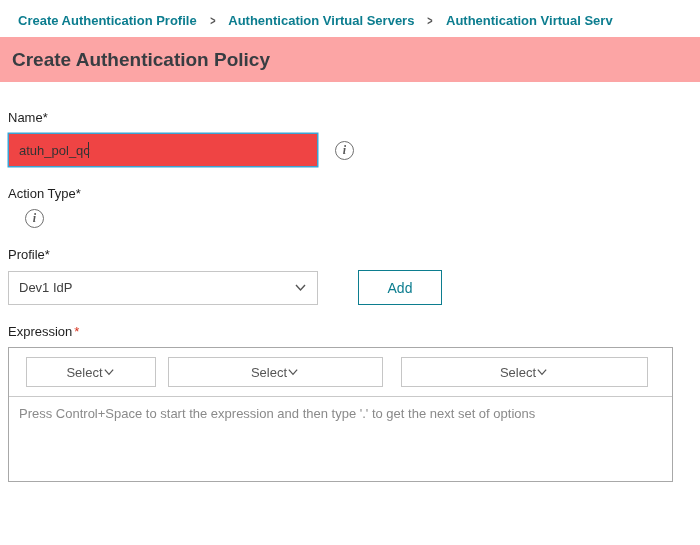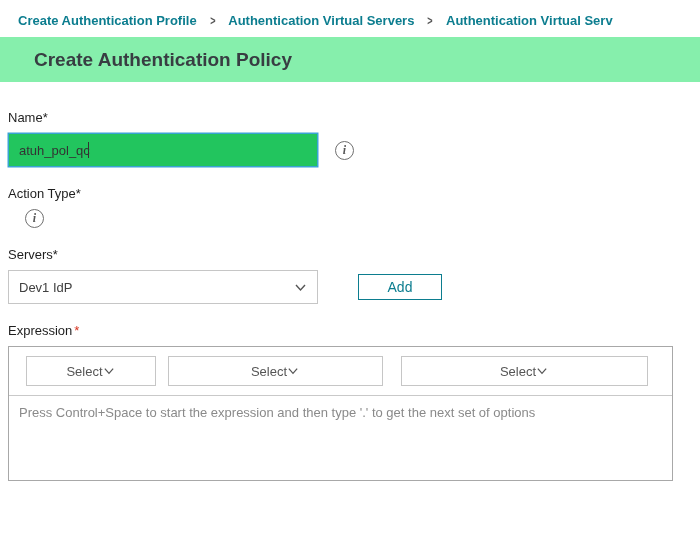--- a/index.html
+++ b/index.html
@@ -28,25 +28,25 @@
   .breadcrumb .sep {
     color: #555555;
     font-weight: bold;
     margin: 0 12px;
     font-size: 13px;
     transform: scaleX(0.7);
   }
 
   
   .header-bar {
-    background: #86efac;
+    background: #fca5a5;
     height: 45px;
     display: flex;
     align-items: center;
-    padding-left: 34px;
+    padding-left: 12px;
   }
   .header-bar h1 {
     font-size: 19px;
     font-weight: bold;
     color: #383d42;
   }
 
   
   .form-area { padding: 28px 18px 0 8px; }
   .field { margin-bottom: 19px; }
@@ -65,21 +65,21 @@
   .text-input {
     width: 310px;
     height: 34px;
     border: 1px solid #3aa3d4;
     box-shadow: 0 0 0 0.5px #3aa3d4;
     padding: 0 10px;
     font-size: 13px;
     font-family: "Liberation Sans", sans-serif;
     color: #333333;
     outline: none;
-    background: #22c55e;
+    background: #ef4444;
   }
   .caret {
     position: absolute;
     left: 80px;
     top: 9px;
     width: 1px;
     height: 16px;
     background: #333333;
   }
 
@@ -116,21 +116,21 @@
     font-weight: bold;
     display: inline-flex;
     align-items: center;
     justify-content: center;
     margin-left: 17px;
     cursor: pointer;
     flex: 0 0 auto;
   }
 
   .btn {
-    height: 26px;
+    height: 35px;
     min-width: 84px;
     padding: 0 24px;
     background: #ffffff;
     border: 1px solid #0c7d8f;
     color: #0c7d8f;
     font-size: 14px;
     font-family: "Liberation Sans", sans-serif;
     cursor: pointer;
   }
   .btn-add { margin-left: 40px; }
@@ -206,21 +206,21 @@
   </div>
 
   <div class="field">
     <label class="field-label"><span>Action Type</span><span class="req">*</span></label>
     <div class="control-row">
       <span class="info-icon">i</span>
     </div>
   </div>
 
   <div class="field">
-    <label class="field-label"><span>Servers</span><span class="req">*</span></label>
+    <label class="field-label"><span>Profile</span><span class="req">*</span></label>
     <div class="control-row">
       <div class="select-box">
         <span>Dev1 IdP</span>
         <span class="chevron">
           <svg width="13" height="13" viewBox="0 0 13 13">
               <polyline points="2,4 6.5,9 11,4" fill="none" stroke="#555555" stroke-width="1.4"></polyline>
             </svg>
         </span>
       </div>
       <button class="btn btn-add">Add</button>

